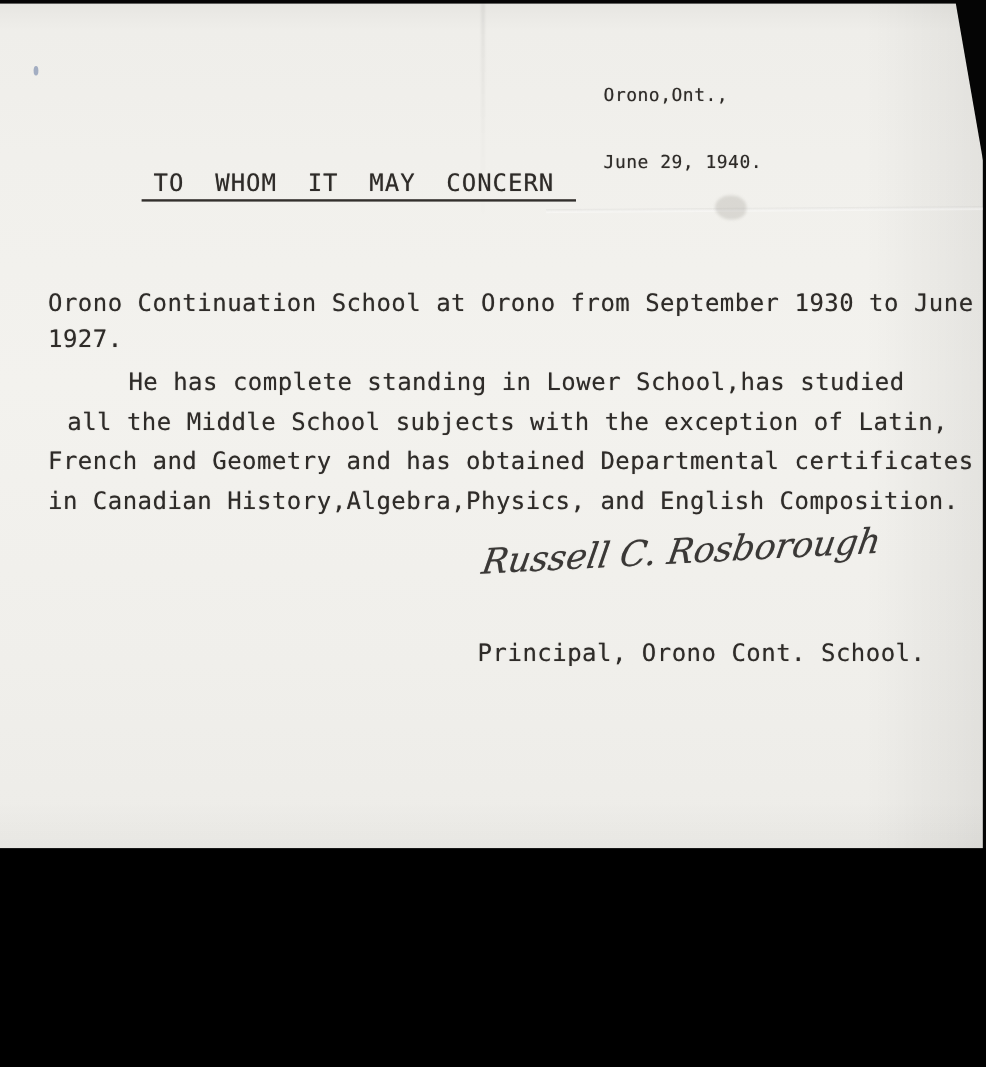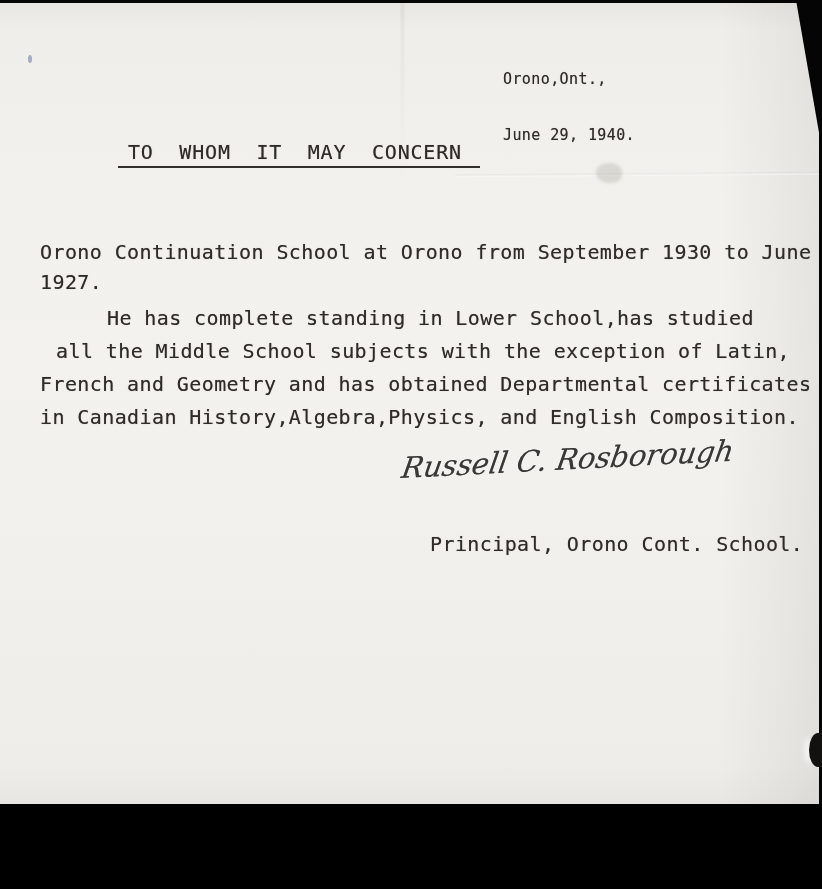--- a/index.html
+++ b/index.html
@@ -1,19 +1,19 @@
 <!DOCTYPE html>
 <html><head>
 <meta charset="utf-8">
 <style>
   html, body { margin: 0; padding: 0; background: #000; }
   .scan {
     position: relative;
     width: 822px;
-    height: 804px;
+    height: 707px;
     background: #050505;
     overflow: hidden;
     font-family: "DejaVu Sans Mono", "Liberation Mono", monospace;
   }
   .paper {
     position: absolute;
     left: 0; top: 3px; right: 3px; bottom: 0;
     background:
       linear-gradient(90deg, rgba(0,0,0,0.00) 0%, rgba(0,0,0,0.00) 88%, rgba(0,0,0,0.045) 97%, rgba(0,0,0,0.06) 100%),
       linear-gradient(180deg, #e7e6e2 0%, #efeeea 3.2%, #f1f0ec 18%, #f3f2ee 45%, #f0efeb 78%, #edece8 100%);
@@ -136,20 +136,20 @@
     <div class="tw" style="left:40px;  top:239px;">Orono Continuation School at Orono from September 1930 to June</div>
     <div class="tw" style="left:40px;  top:269px;">1927.</div>
 
     <div class="tw" style="left:107px; top:305px;">He has complete standing in Lower School,has studied</div>
     <div class="tw" style="left:56px;  top:338px;">all the Middle School subjects with the exception of Latin,</div>
     <div class="tw" style="left:40px;  top:371px;">French and Geometry and has obtained Departmental certificates</div>
     <div class="tw" style="left:40px;  top:404px;">in Canadian History,Algebra,Physics, and English Composition.</div>
 
     <div class="signature">Russell C. Rosborough</div>
 
-    <div class="tw" style="left:398px; top:531px;margin-left:32px;">Principal, Orono Cont. School.</div>
+    <div class="tw" style="left:398px; top:531px;">Principal, Orono Cont. School.</div>
 
   </div>
 
   <div class="corner-wedge"></div>
   <div class="edge-notch-highlight"></div>
   <div class="edge-notch"></div>
 </div>
 
 </body></html>

